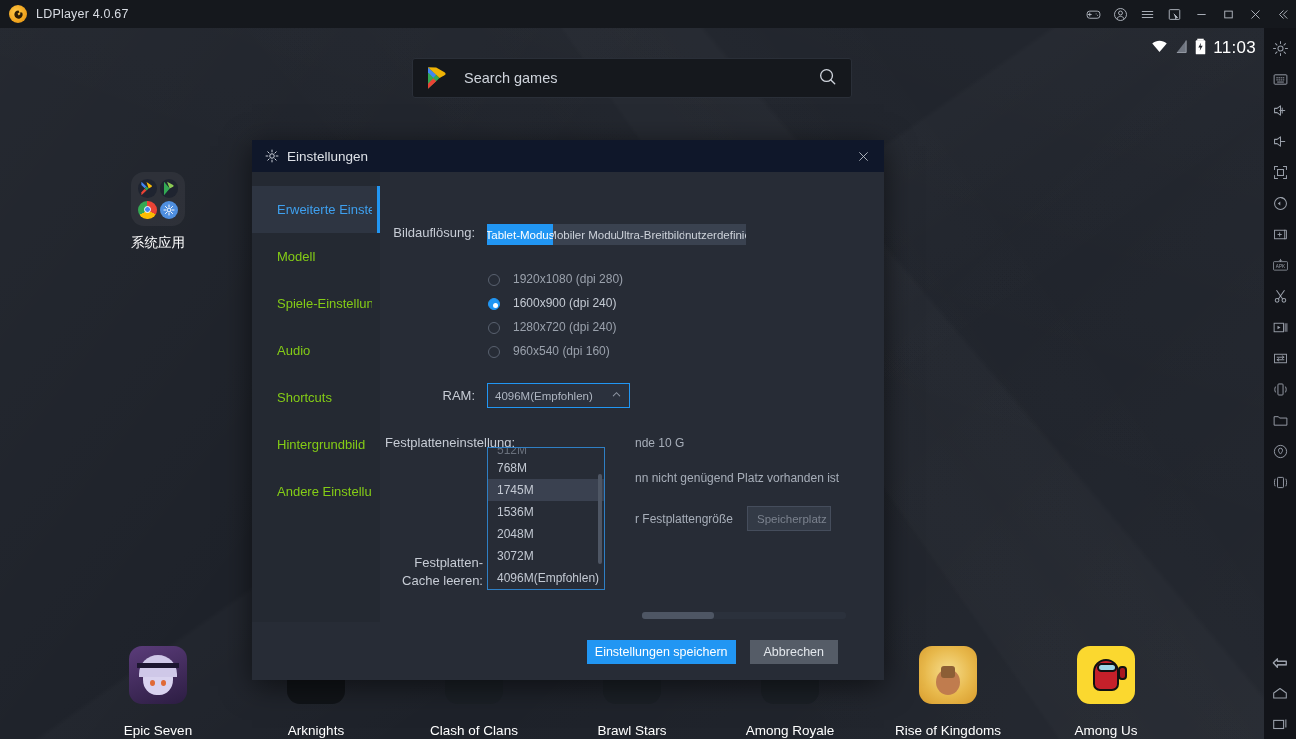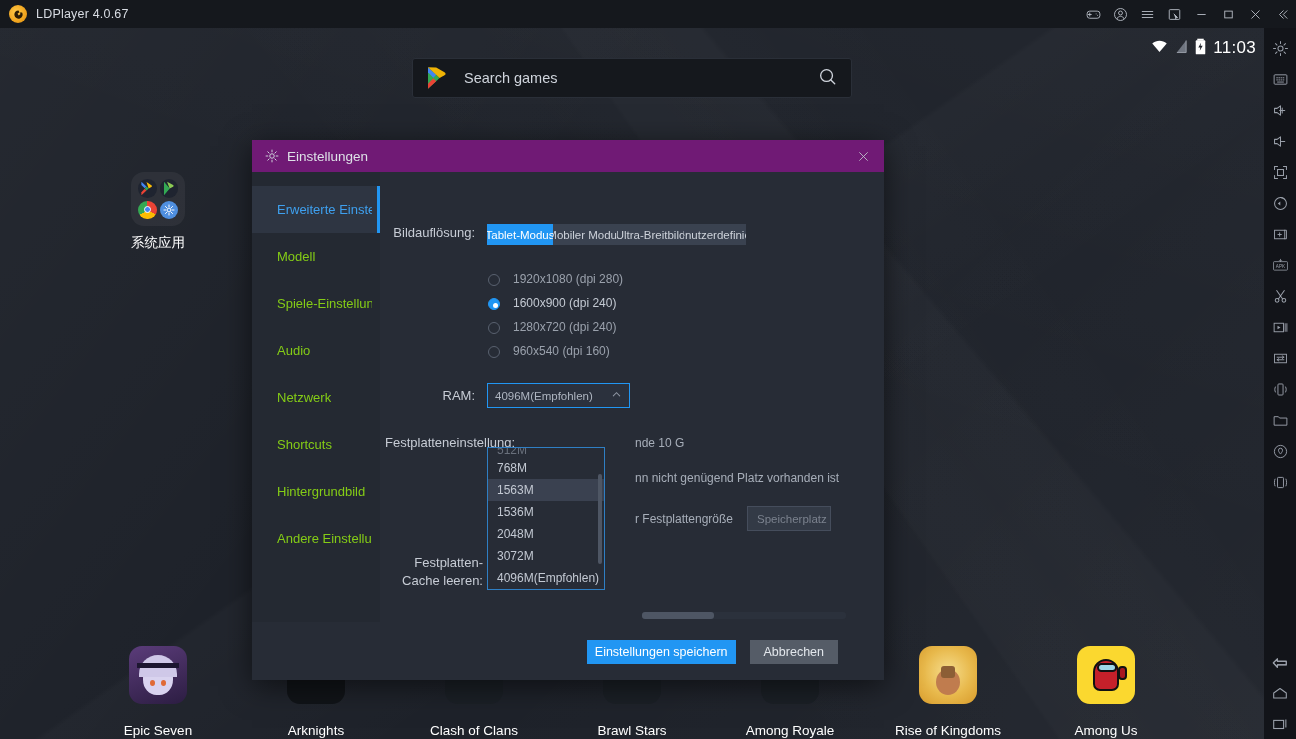--- a/index.html
+++ b/index.html
@@ -101,21 +101,21 @@
   }
   .rb-spacer { flex: 1; }
 
   
   .dialog {
     position: absolute; left: 252px; top: 140px; width: 632px; height: 540px;
     background: #272c36; box-shadow: 0 6px 28px rgba(0,0,0,0.55); z-index: 20;
     display: flex; flex-direction: column;
   }
   .dlg-title {
-    height: 32px; background: #701a75; display: flex; align-items: center;
+    height: 32px; background: #0f172a; display: flex; align-items: center;
     padding: 0 6px 0 13px; flex: none;
   }
   .dlg-gear { color: #cfd4dc; display: flex; align-items: center; }
   .dlg-title-text { margin-left: 8px; font-size: 13.5px; color: #dde1e7; }
   .dlg-close {
     margin-left: auto; width: 30px; height: 30px; display: flex;
     align-items: center; justify-content: center; color: #c3c8d0;
   }
 
   .dlg-body { display: flex; flex: 1; min-height: 0; }
@@ -531,23 +531,20 @@
           <span>Erweiterte Einstellungen</span>
         </div>
         <div class="side-item">
           <span>Modell</span>
         </div>
         <div class="side-item">
           <span>Spiele-Einstellungen</span>
         </div>
         <div class="side-item">
           <span>Audio</span>
-        </div>
-        <div class="side-item">
-          <span>Netzwerk</span>
         </div>
         <div class="side-item">
           <span>Shortcuts</span>
         </div>
         <div class="side-item">
           <span>Hintergrundbild</span>
         </div>
         <div class="side-item">
           <span>Andere Einstellungen</span>
         </div>
@@ -613,21 +610,21 @@
           <div class="row-label" style="width:110px;">Festplatten-Cache leeren:</div>
         </div>
 
         <div class="hscroll">
           <i></i>
         </div>
 
         <div class="dropdown" style="left:107px; top:275px; height:143px;">
           <div class="dd-item clip">512M</div>
           <div class="dd-item">768M</div>
-          <div class="dd-item hl">1563M</div>
+          <div class="dd-item hl">1745M</div>
           <div class="dd-item">1536M</div>
           <div class="dd-item">2048M</div>
           <div class="dd-item">3072M</div>
           <div class="dd-item">4096M(Empfohlen)</div>
           <div class="dd-scroll" style="top:26px;height:90px;"></div>
         </div>
 
       </div>
     </div>
 

